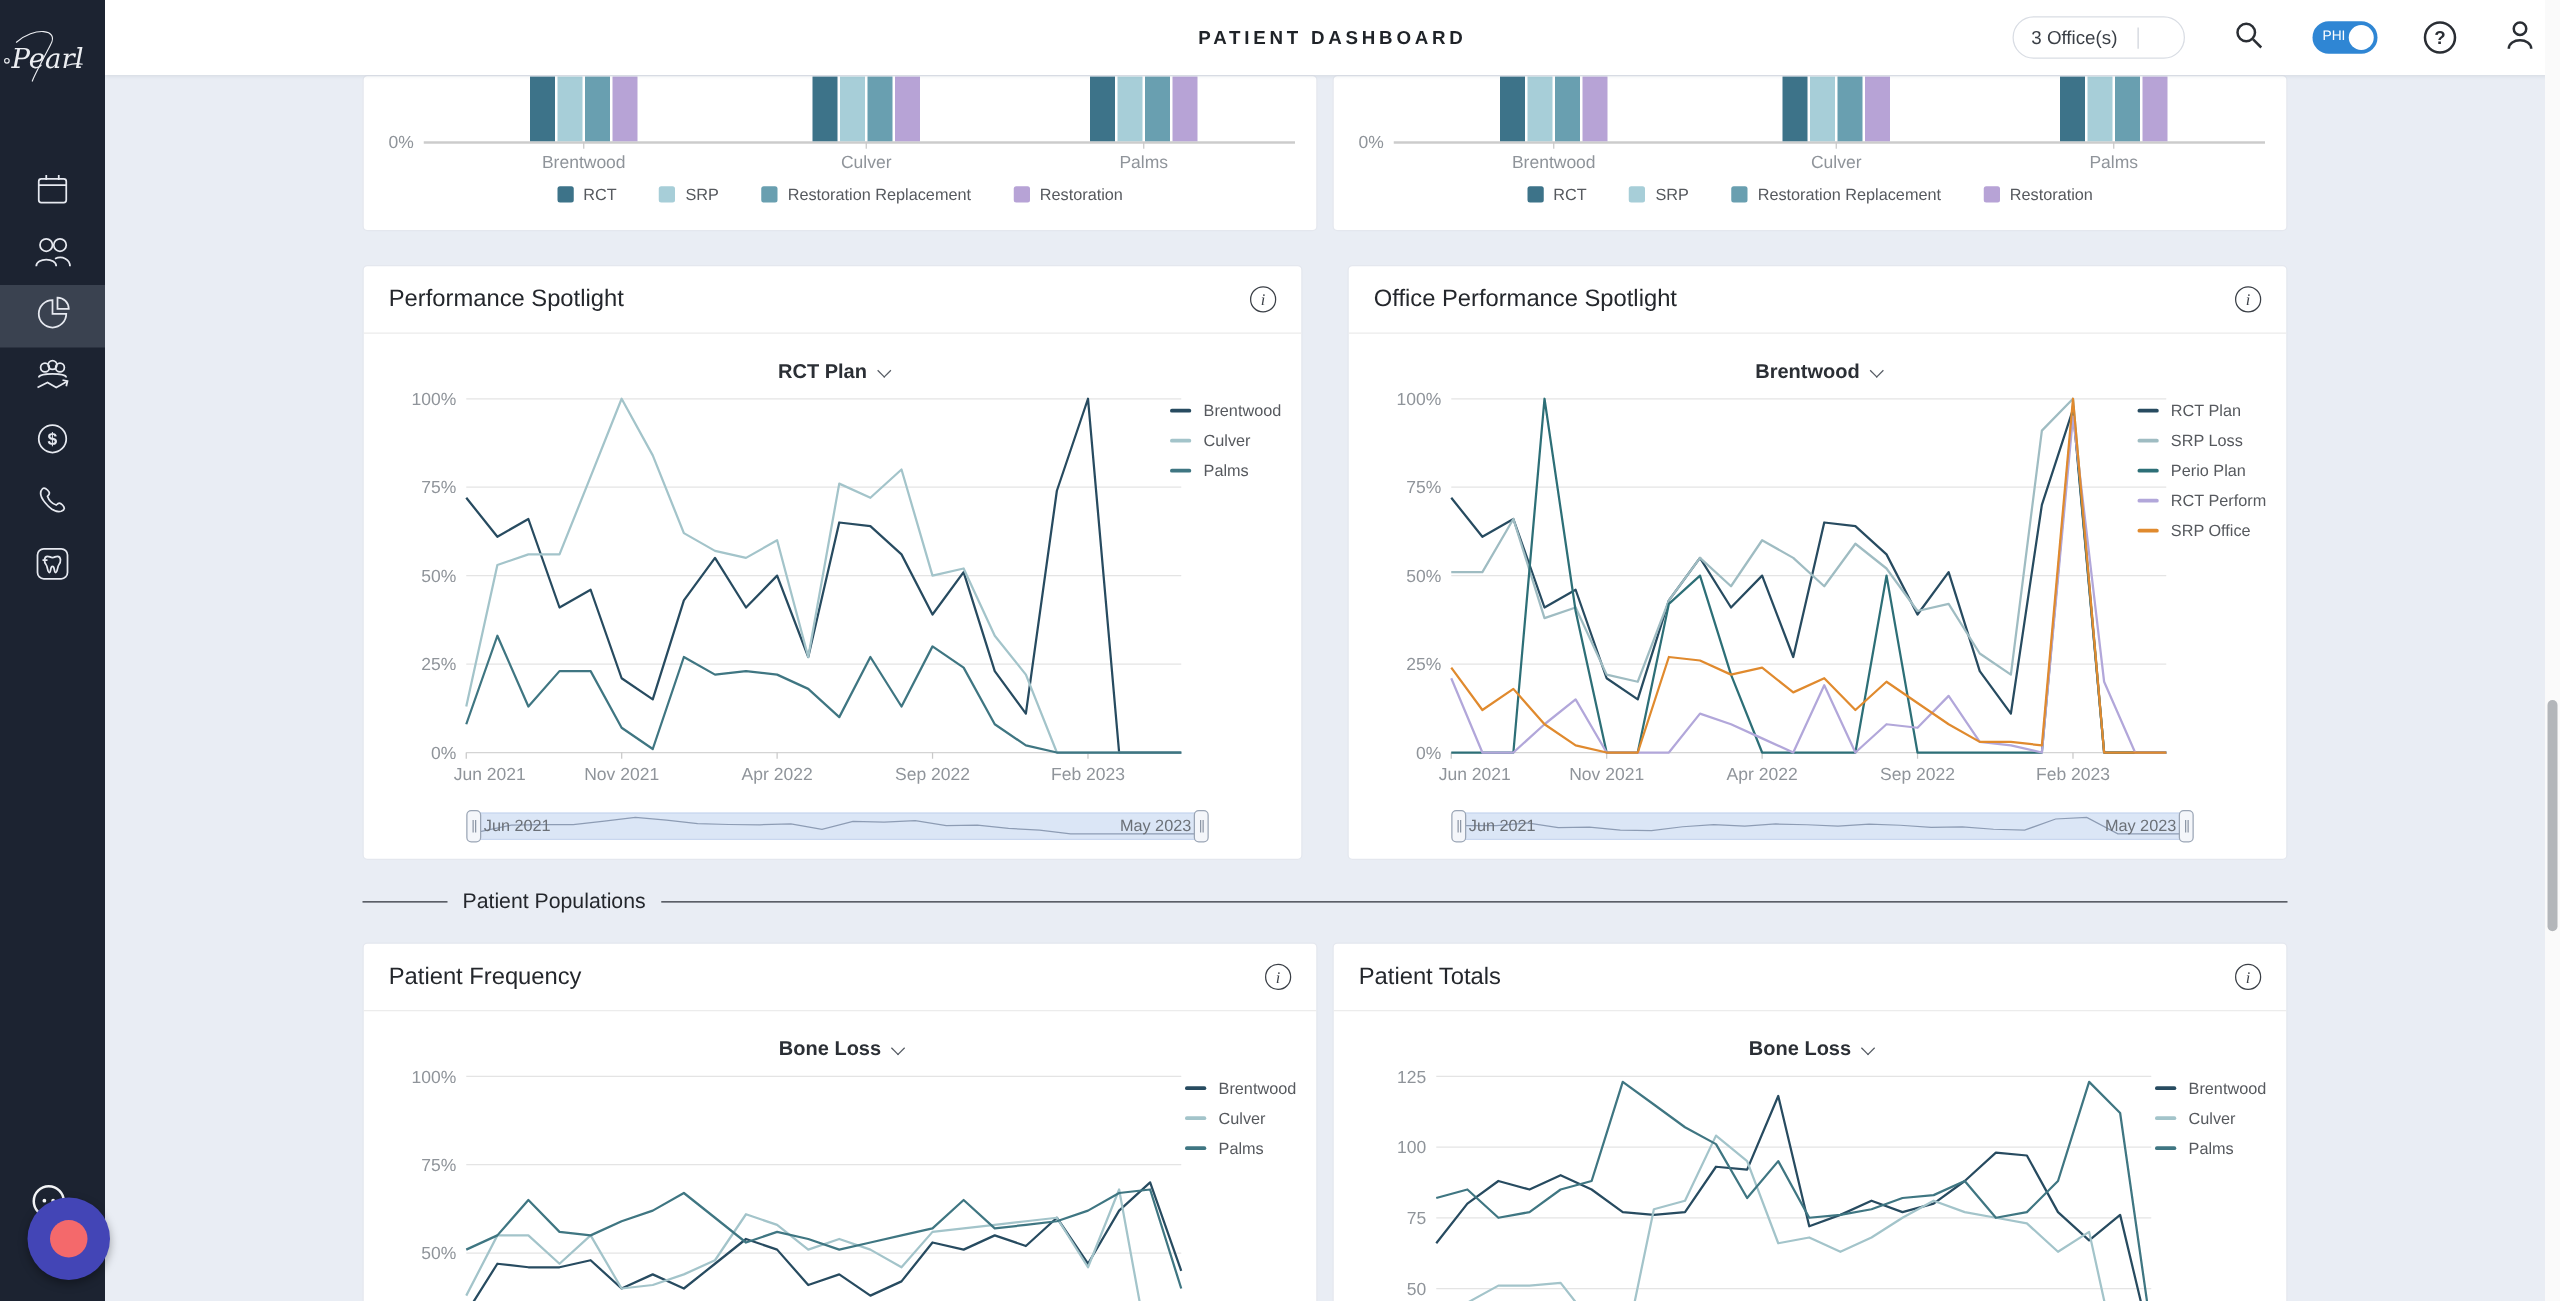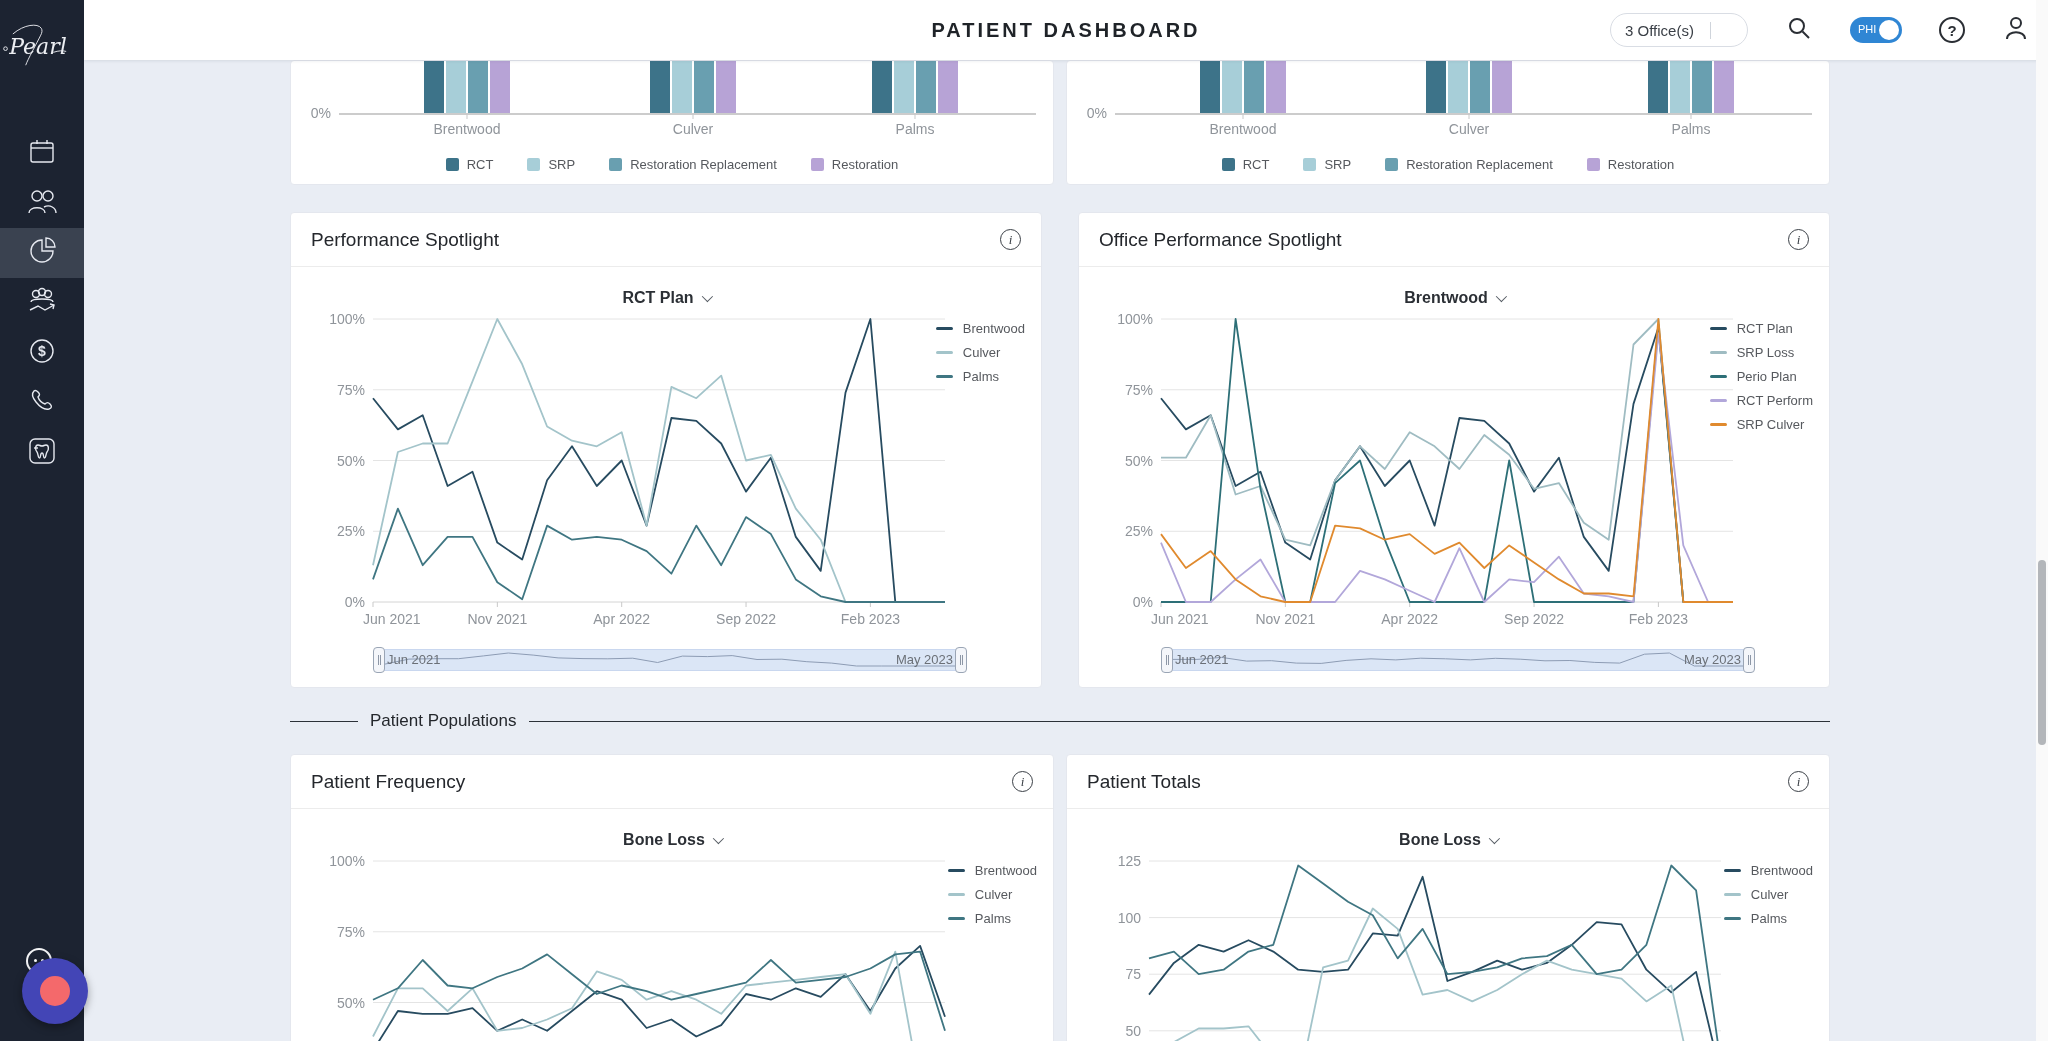--- a/index.html
+++ b/index.html
@@ -17,21 +17,21 @@
   .nav-item svg { stroke:#e6e9f0; fill:none; stroke-width:1.4; }
   .chat-widget { position:absolute; left:18px; top:948px; width:76px; height:80px; z-index:40; }
   .chat-face { position:absolute; left:8px; top:0; width:26px; height:26px; border:2px solid #f2f3f5; border-radius:50%; }
   .chat-face i { position:absolute; top:9px; width:3px; height:3px; background:#fff; border-radius:50%; }
   .chat-face i.l { left:6px; } .chat-face i.r { left:13px; }
   .chat-btn { position:absolute; left:4px; top:10px; width:66px; height:66px; border-radius:50%; background:#4345b6; box-shadow:0 3px 8px rgba(0,0,0,.35); display:flex; align-items:center; justify-content:center; cursor:pointer; }
   .chat-dot { width:30px; height:30px; border-radius:50%; background:#f4696b; }
 
   
   .header { position:absolute; left:84px; top:0; right:0; height:60px; background:#fff; z-index:20; box-shadow:0 1px 3px rgba(60,70,90,.12); display:flex; align-items:center; }
-  .header-title { position:absolute; left:0; right:0; text-align:center; font-size:20px; font-weight:bold; letter-spacing:3px; color:#1f2328; }
+  .header-title { position:absolute; left:0; right:0; text-align:center; font-size:15px; font-weight:bold; letter-spacing:3px; color:#1f2328; }
   .header-right { position:absolute; right:18px; display:flex; align-items:center; gap:37px; }
   .office-pill { display:flex; align-items:center; height:34px; min-width:138px; border:1px solid #d9dde4; border-radius:17px; padding:0 14px; background:#fff; cursor:pointer; }
   .office-pill span { font-size:15px; color:#3a3f46; border-right:1px solid #cfd4db; padding-right:16px; }
   .icon-btn { width:28px; height:28px; display:flex; align-items:center; justify-content:center; cursor:pointer; }
   .icon-btn svg { stroke:#2a2e34; fill:none; stroke-width:2; }
   .phi-toggle { width:52px; height:26px; border-radius:13px; background:#2f86d4; position:relative; cursor:pointer; }
   .phi-toggle .lbl { position:absolute; left:8px; top:6px; font-size:11px; font-weight:normal; color:#fff; }
   .phi-toggle .knob { position:absolute; right:3px; top:3px; width:20px; height:20px; background:#fff; border-radius:50%; }
   .help-circle { width:26px; height:26px; border:2px solid #2a2e34; border-radius:50%; display:flex; align-items:center; justify-content:center; font-size:15px; font-weight:bold; color:#2a2e34; cursor:pointer; }
 
@@ -47,21 +47,21 @@
   .card-title { font-size:19px; color:#24272c; font-weight:500; }
   .info-icon { width:21px; height:21px; border:1.5px solid #3a3f46; border-radius:50%; display:flex; align-items:center; justify-content:center; font-size:13px; color:#3a3f46; font-family:"Liberation Serif", serif; font-style:italic; cursor:pointer; }
   .chart-title-row { display:flex; align-items:center; justify-content:center; gap:8px; margin-top:22px; cursor:pointer; }
   .chart-title { font-size:16px; font-weight:bold; color:#2b2f35; }
   .chev { width:8px; height:8px; border-right:1.6px solid #555b63; border-bottom:1.6px solid #555b63; transform:rotate(45deg) translateY(-2px); }
   .chart-zone { position:relative; padding-left:20px; }
   .chart-legend { position:absolute; right:16px; top:14px; display:flex; flex-direction:column; gap:9px; }
   .legend-item { display:flex; align-items:center; gap:10px; cursor:pointer; }
   .legend-dash { width:17px; height:3px; border-radius:2px; }
   .legend-label { font-size:13px; color:#56595e; }
-  .bar-legend { display:flex; justify-content:center; gap:34px; margin-top:14px; }
+  .bar-legend { display:flex; justify-content:center; gap:34px; margin-top:4px; }
   .bar-legend .legend-item { gap:8px; }
   .bar-swatch { width:13px; height:13px; border-radius:2px; }
 
   
   .range-slider { position:relative; margin:6px 0 0 62px; width:594px; height:22px; }
   .rs-track { position:absolute; left:10px; right:10px; top:0; bottom:0; background:#dbe6f6; border:1px solid #c9d7ef; }
   .rs-track svg { position:absolute; left:0; top:0; }
   .rs-label { position:absolute; top:3px; font-size:13px; color:#6b7077; z-index:2; }
   .rs-label.start { left:14px; } .rs-label.end { right:14px; }
   .rs-handle { position:absolute; top:-2px; width:12px; height:26px; background:#f4f6fa; border:1px solid #9aa5b5; border-radius:4px; z-index:3; cursor:ew-resize; display:flex; align-items:center; justify-content:center; gap:1px; }
@@ -410,21 +410,21 @@
               <div class="legend-item">
                 <span class="legend-dash" style="background: rgb(45, 111, 119);"></span>
                 <span class="legend-label">Perio Plan</span>
               </div>
               <div class="legend-item">
                 <span class="legend-dash" style="background: rgb(178, 167, 218);"></span>
                 <span class="legend-label">RCT Perform</span>
               </div>
               <div class="legend-item">
                 <span class="legend-dash" style="background: rgb(224, 138, 46);"></span>
-                <span class="legend-label">SRP Culver</span>
+                <span class="legend-label">SRP Office</span>
               </div>
             </div>
           <div class="range-slider">
             <div class="rs-track">
               <svg width="572" height="20">
                   <polyline points="0.0,9.4 24.9,9.4 49.7,7.4 74.6,11.1 99.5,10.7 124.3,13.1 149.2,13.4 174.1,10.4 199.0,8.8 223.8,9.9 248.7,8.2 273.6,8.8 298.4,9.9 323.3,8.3 348.2,9.2 373.0,10.8 397.9,10.5 422.8,12.4 447.7,13.1 472.5,4.2 497.4,3.0 522.3,16.0 547.1,16.0 572.0,16.0" fill="none" stroke="#8d9cb4" stroke-width="1"></polyline>
                 </svg>
             </div>
             <span class="rs-label start">Jun 2021</span>
             <span class="rs-label end">May 2023</span>

